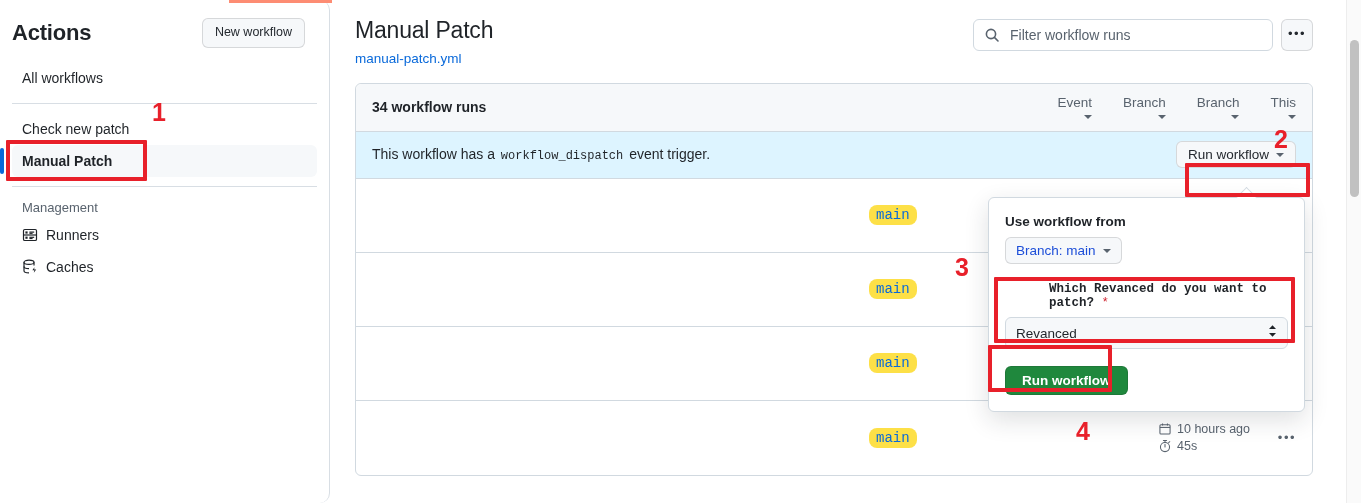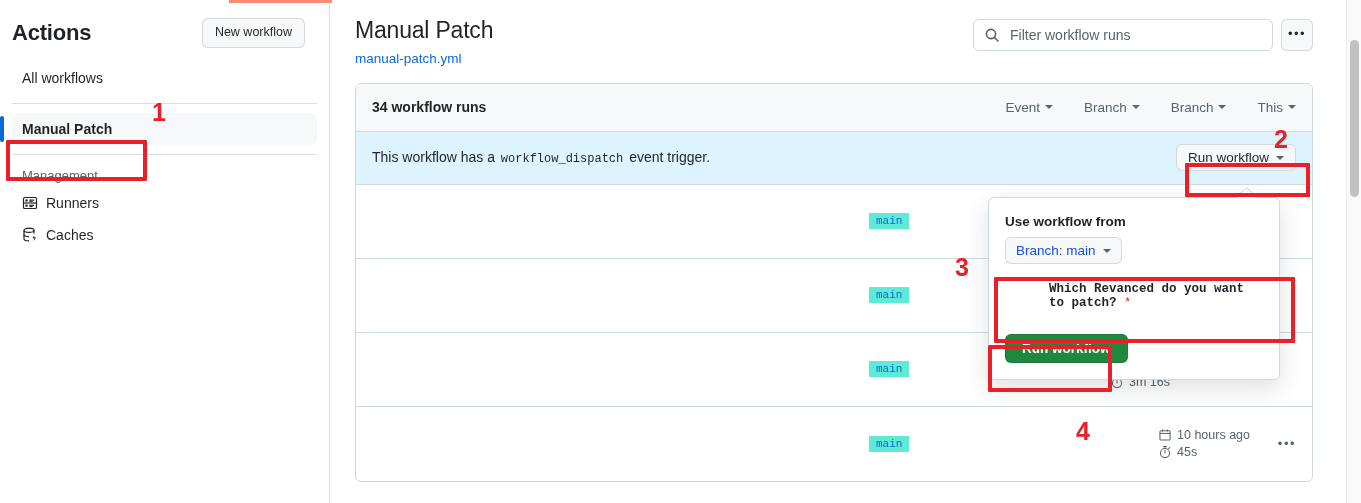--- a/index.html
+++ b/index.html
@@ -21,20 +21,21 @@
     z-index: 60;
   }
 
   
   .sidebar {
     position: absolute; top: 0; left: 0;
     width: 330px; height: 503px;
     background: #ffffff;
     border-right: 1px solid #d8dee4;
     padding: 0;
+    border-radius: 10px;
   }
   .sb-head {
     display: flex; align-items: center; justify-content: space-between;
     padding: 18px 24px 6px 12px;
   }
   .sb-title {
     font-size: 22px; font-weight: 700; letter-spacing: -0.2px;
     color: #1f2328; line-height: 1.2;
   }
   .newwf-btn {
@@ -149,30 +150,30 @@
     background: #f6f8fa;
     border-bottom: 1px solid #d1d9e0;
     border-top-left-radius: 6px; border-top-right-radius: 6px;
     padding: 0 16px;
     height: 48px;
   }
   .runs-count { font-size: 14px; font-weight: 600; color: #1f2328; }
   .runs-filters { display: flex; align-items: center; gap: 31px; }
   .runs-filter {
     font-size: 13.5px; color: #59636e; cursor: pointer;
-    display: inline-flex; align-items: center; gap: 5px;
+    display: inline-flex; align-items: flex-end; gap: 5px; flex-direction: column;
   }
   .caret { width: 0; height: 0;
     border-left: 4px solid transparent; border-right: 4px solid transparent;
     border-top: 4px solid #59636e; display: inline-block; }
 
   .dispatch-bar {
     background: #ddf4ff;
     border-bottom: 1px solid #d1d9e0;
-    height: 53px;
+    height: 47px;
     display: flex; align-items: center; justify-content: space-between;
     padding: 0 16px 0 16px;
     position: relative;
   }
   .dispatch-text { font-size: 14px; color: #1f2328; }
   .dispatch-text code {
     font-family: "Liberation Mono", "DejaVu Sans Mono", monospace;
     font-size: 12px;
     background: transparent;
     padding: 0 2px;
@@ -193,24 +194,24 @@
     height: 74px;
     border-bottom: 1px solid #d1d9e0;
     display: flex; align-items: center;
     padding: 0 16px 0 16px;
     position: relative;
   }
   .run-row:last-child { border-bottom: 0; }
   .run-left { flex: 1 1 auto; }
   .branch-badge {
     font-family: "Liberation Mono", "DejaVu Sans Mono", monospace;
-    font-size: 11px;
+    font-size: 14px;
     color: #0969da;
-    background: #5eead4;
-    border-radius: 0;
+    background: #fde047;
+    border-radius: 8px;
     padding: 2px 7px;
     position: absolute;
     left: 513px;
   }
   .run-meta {
     position: absolute;
     right: 62px;
     display: flex; flex-direction: column; gap: 3px;
     font-size: 12.5px; color: #59636e;
     align-items: flex-start;
@@ -220,21 +221,21 @@
   .row-kebab {
     position: absolute; right: 16px;
     color: #59636e; font-size: 13px; letter-spacing: 1.5px;
     cursor: pointer;
   }
 
   
   .popover {
     position: absolute;
     left: 988px; top: 197px;
-    width: 292px;
+    width: 317px;
     background: #ffffff;
     border: 1px solid #d1d9e0;
     border-radius: 6px;
     box-shadow: 0 8px 24px rgba(31,35,40,0.14);
     z-index: 40;
     padding: 16px;
   }
   .popover::before {
     content: "";
     position: absolute;
@@ -350,20 +351,23 @@
       <button class="newwf-btn">New workflow</button>
     </div>
 
     <div class="sb-list">
       <div class="sb-item first">
         <span>All workflows</span>
       </div>
 
       <div class="sb-divider"></div>
 
+      <div class="sb-item">
+        <span>Check new patch</span>
+      </div>
 
       <div class="sb-item selected">
         <span>Manual Patch</span>
       </div>
 
       <div class="sb-divider"></div>
 
       <div class="sb-section-label">Management</div>
 
       <div class="sb-item">
@@ -516,20 +520,31 @@
     <div class="branch-select">
       <span>Branch: main</span>
       <i class="caret"></i>
     </div>
 
     <div class="input-group">
       <label class="input-label">
         <span>Which Revanced do you want to patch?</span>
         <span class="req-star">*</span>
       </label>
+      <div class="select-wrap">
+        <select class="native-select">
+          <option>Revanced</option>
+        </select>
+        <span class="select-arrows">
+          <svg width="11" height="14" viewBox="0 0 11 14" fill="#1f2328">
+            <path d="M5.5 1.2 L9 5 L2 5 Z"></path>
+            <path d="M5.5 12.8 L9 9 L2 9 Z"></path>
+          </svg>
+        </span>
+      </div>
     </div>
 
     <button class="green-btn">Run workflow</button>
   </div>
 
   <div class="anno-box" style="left:6px; top:140px; width:141px; height:41px;"></div>
   <div class="anno-num" style="left:152px; top:98px;">1</div>
 
   <div class="anno-box" style="left:1185px; top:163px; width:125px; height:34px;"></div>
   <div class="anno-num" style="left:1274px; top:125px;">2</div>

